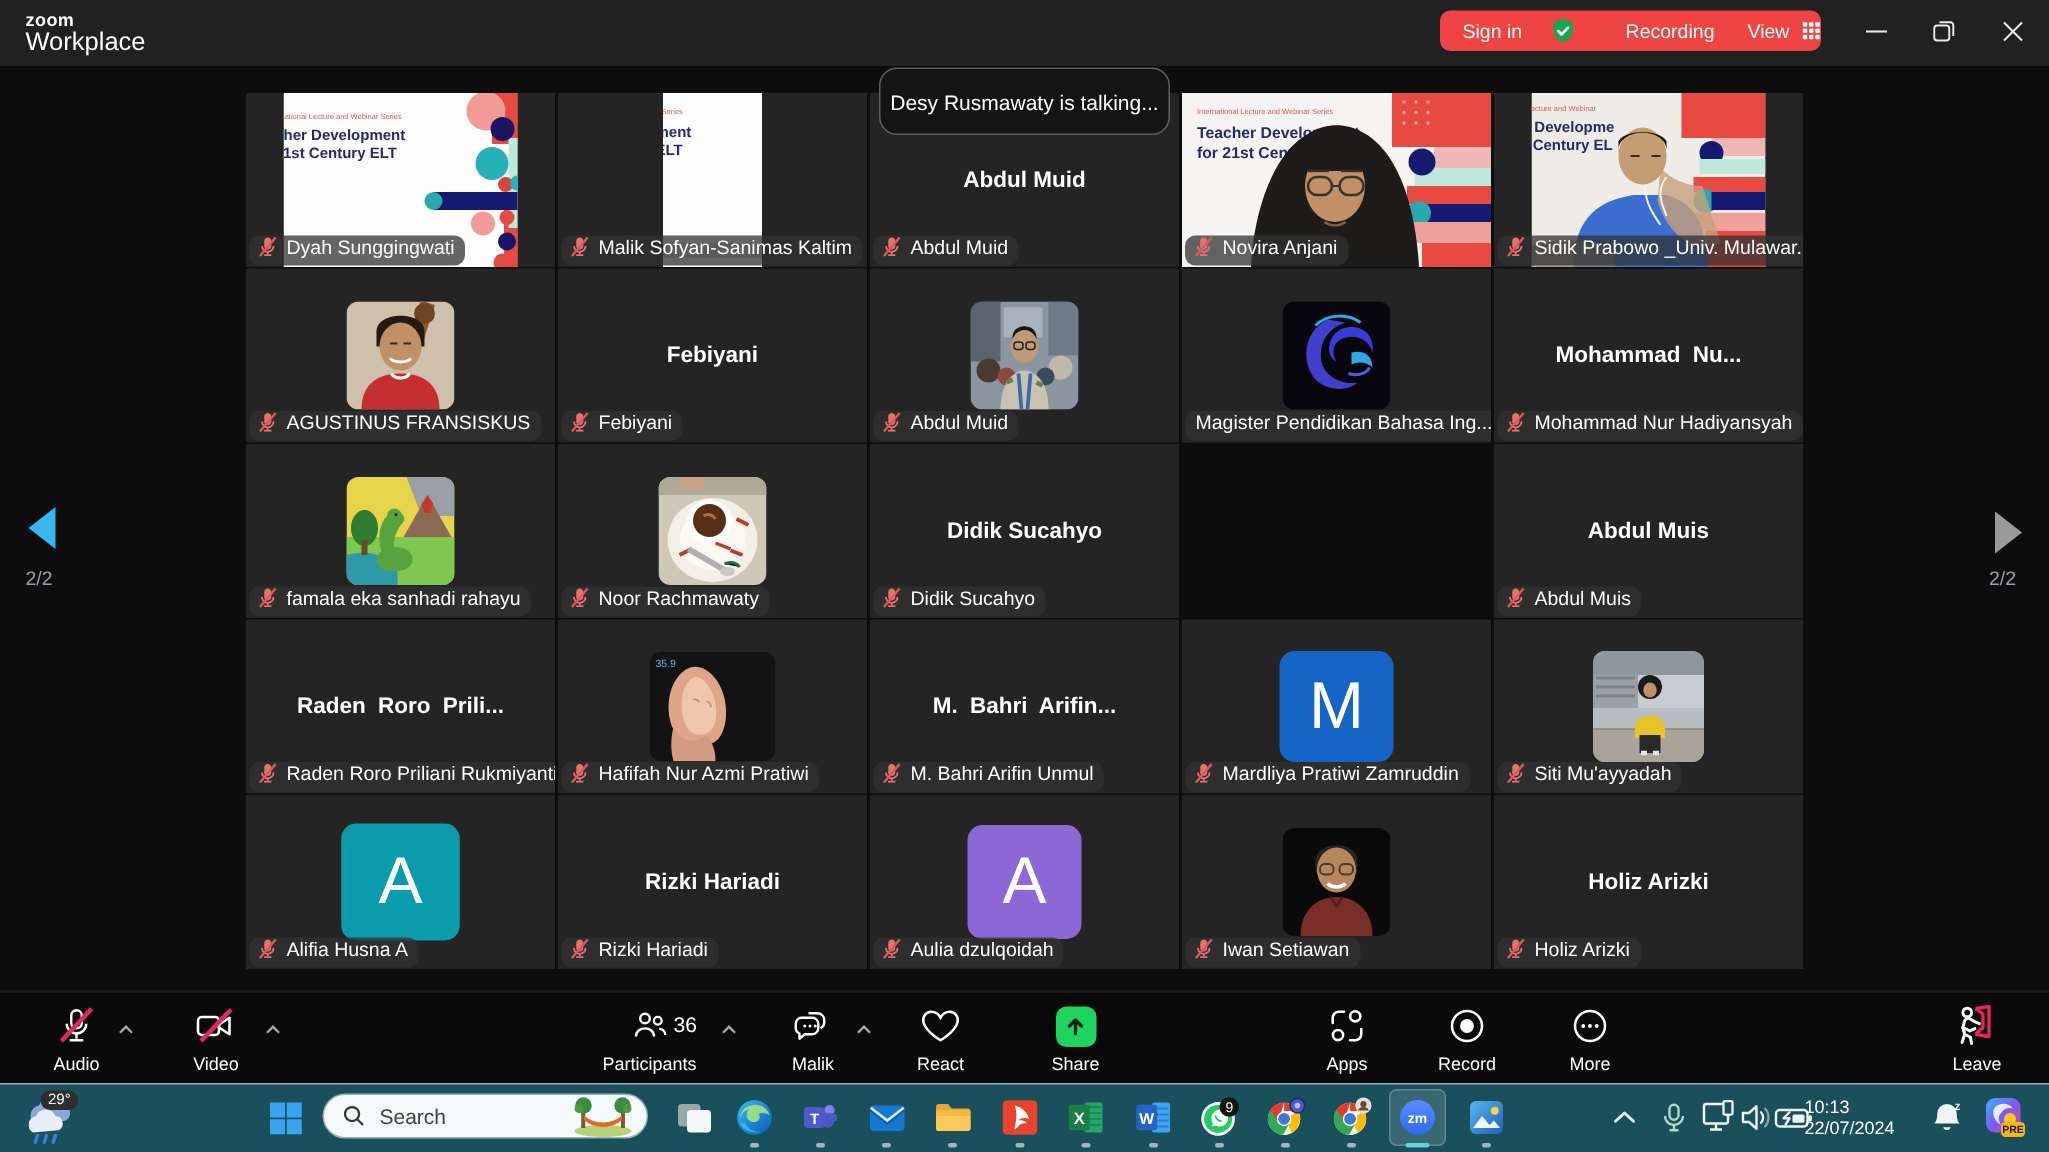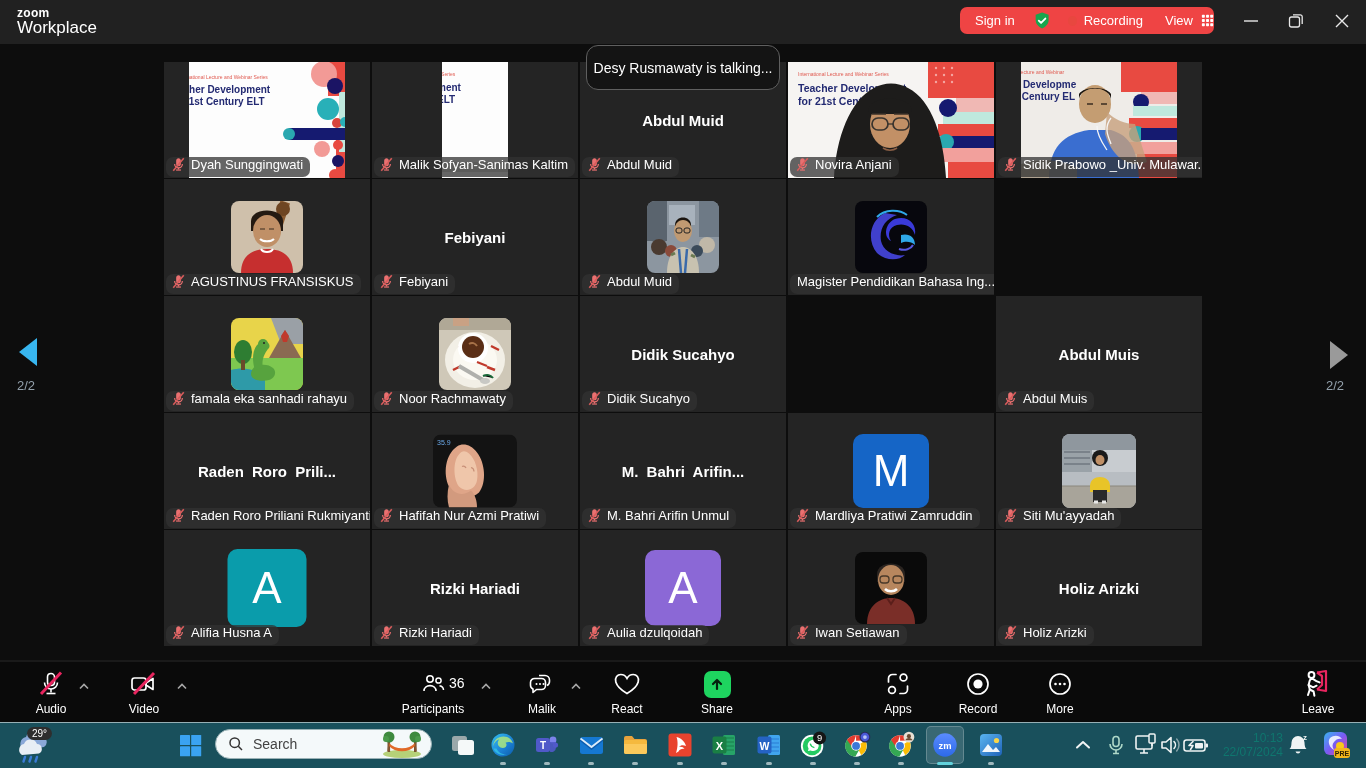--- a/index.html
+++ b/index.html
@@ -281,20 +281,33 @@
           <path d="M30 12 C14 20 12 40 22 52 C30 60 44 60 50 54 C40 56 28 50 26 40 C24 28 30 18 42 14 z" fill="#4040cc"></path>
           <path d="M40 18 C52 14 62 22 60 34 C58 26 50 22 42 24 C34 26 32 34 36 40 C28 36 30 22 40 18z" fill="#3a3ad8"></path>
           <path d="M46 34 C54 32 60 36 60 44 C56 40 50 40 46 42z" fill="#2fa8e8"></path>
           <path d="M22 16 C30 8 44 8 52 14" stroke="#2fa8e8" stroke-width="2" fill="none"></path>
           <path d="M44 48 C50 50 56 48 58 44" stroke="#5858e0" stroke-width="2" fill="none"></path>
         </svg></div>
       <div class="lbl" style="padding:0 7px">
         <span>Magister Pendidikan Bahasa Ing...</span>
       </div>
     </div>
+<div class="tile" style="left:996px;top:179px">
+      <div class="nm nmw">Mohammad Nu...</div>
+      <div class="lbl" style="padding:0 7px 0 5px">
+        <svg width="15" height="15" viewBox="0 0 16 16">
+          <path d="M8 1.4c-1.4 0-2.5 1.1-2.5 2.5v3.5c0 1.4 1.1 2.5 2.5 2.5s2.5-1.1 2.5-2.5V3.9c0-1.4-1.1-2.5-2.5-2.5z" fill="#ea7070"></path>
+          <path d="M3.9 7.5c0 2.3 1.8 4.1 4.1 4.1s4.1-1.8 4.1-4.1" stroke="#ea7070" stroke-width="1.3" fill="none"></path>
+          <path d="M8 11.6v1.7" stroke="#ea7070" stroke-width="1.3"></path>
+          <path d="M5.4 13.9h5.2" stroke="#ea7070" stroke-width="1.3"></path>
+          <path d="M2.4 14.6L13.6 1.4" stroke="#d95c5c" stroke-width="1.7"></path>
+        </svg>
+        <span>Mohammad Nur Hadiyansyah</span>
+      </div>
+    </div>
 <div class="tile" style="left:164px;top:296px">
       <div class="av" style="width:72px;height:72px"><svg width="72" height="72" viewBox="0 0 72 72">
           <rect width="72" height="72" fill="#e8d44a"></rect>
           <path d="M40 0 h32 v26 h-22 z" fill="#9aa0a6"></path>
           <path d="M38 40 L54 12 L70 40 z" fill="#8a6a52"></path>
           <path d="M50 18 L54 12 L58 18 L56 24 L52 24z" fill="#c0392b"></path>
           <rect x="0" y="40" width="72" height="32" fill="#7ec850"></rect>
           <path d="M0 52 C14 48 26 52 34 60 L34 72 L0 72 z" fill="#2e9aa8"></path>
           <ellipse cx="12" cy="34" rx="9" ry="12" fill="#2e7d32"></ellipse>
           <rect x="10" y="42" width="4" height="10" fill="#6a4a2a"></rect>
@@ -864,21 +877,21 @@
       </svg>
     </div>
     <div class="tk" style="left:1182px;top:734px;width:28px;height:22px">
       <svg width="28" height="22" viewBox="0 0 28 22">
         <rect x="2" y="6" width="21" height="11" rx="2.5" fill="none" stroke="#f0f4f4" stroke-width="1.6"></rect>
         <rect x="23.5" y="9.5" width="2.5" height="4" rx="1" fill="#f0f4f4"></rect>
         <path d="M11 7.5l-4 4h4l-2.5 4" fill="none" stroke="#f0f4f4" stroke-width="1.6" stroke-linejoin="round" stroke-linecap="round"></path>
         <rect x="13" y="9" width="8" height="5.5" rx="1" fill="#f0f4f4"></rect>
       </svg>
     </div>
-    <div class="abs" style="left:1203px;top:731px;width:80px;text-align:right;font-size:12px;line-height:14px;color:#0f766e">10:13<br>22/07/2024</div>
+    <div class="abs" style="left:1203px;top:731px;width:80px;text-align:left;font-size:12px;line-height:14px;color:#ffffff">10:13<br>22/07/2024</div>
     <div class="tk" style="left:1285px;top:732px;width:26px;height:26px">
       <svg width="26" height="26" viewBox="0 0 26 26">
         <path d="M13 4a6.5 6.5 0 0 1 6.5 6.5c0 4 1 5.5 2 6.5H4.5c1-1 2-2.5 2-6.5A6.5 6.5 0 0 1 13 4z" fill="#f0f4f4"></path>
         <path d="M10.5 19.5a2.6 2.6 0 0 0 5 0z" fill="#f0f4f4"></path>
         <text x="18" y="8" font-size="8" font-weight="bold" fill="#f0f4f4" font-family="Liberation Sans">z</text>
       </svg>
     </div>
     <div class="tk" style="left:1321px;top:730px;width:30px;height:30px">
       <svg width="30" height="30" viewBox="0 0 30 30">
         <defs>

